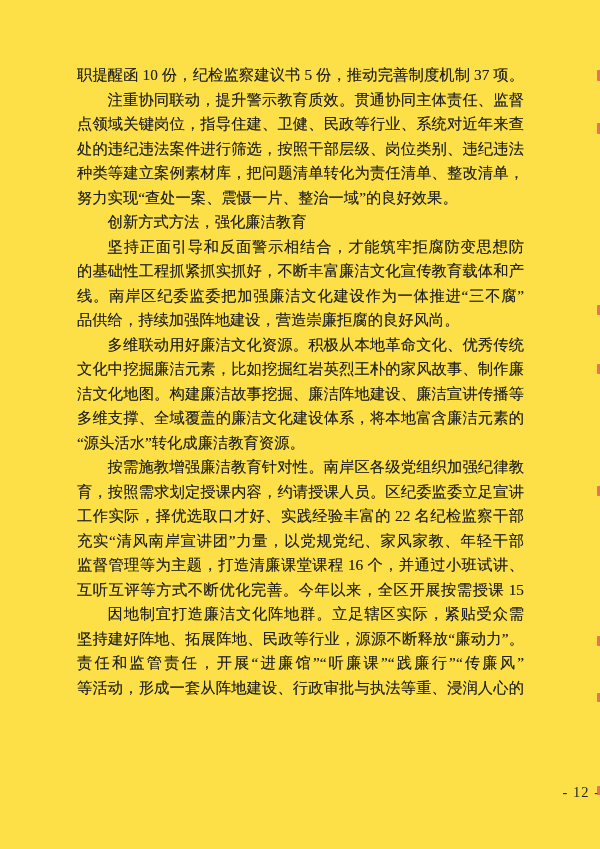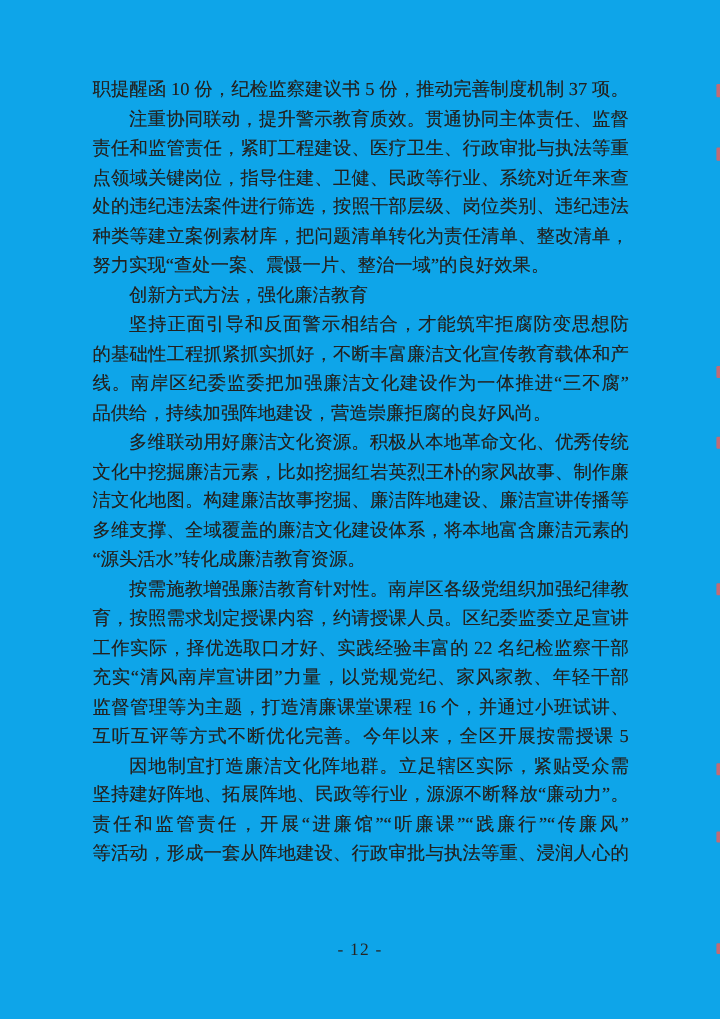--- a/index.html
+++ b/index.html
@@ -4,21 +4,21 @@
 <style>
   html, body {
     margin: 0;
     padding: 0;
     background: #ffffff;
   }
   .page {
     position: relative;
     width: 600px;
     height: 849px;
-    background: #0ea5e9;
+    background: #fde047;
     overflow: hidden;
     font-family: "Liberation Serif", "DejaVu Serif", serif;
   }
   .text-block {
     position: absolute;
     left: 77px;
     top: 63px;
     width: 447px;
     font-size: 15.3px;
     color: #222220;
@@ -41,21 +41,21 @@
     padding-left: 30.6px;
   }
   .line.just.indent {
     width: 416.4px;
   }
   .page-number {
     position: absolute;
     left: 0;
     top: 784px;
     width: 100%;
-    text-align: center;
+    text-align: right;
     font-size: 14.5px;
     letter-spacing: 1px;
     color: #262624;
   }
   .edge-marks {
     position: absolute;
     top: 0;
     right: 0;
     width: 6px;
     height: 100%;
@@ -69,41 +69,40 @@
   }
 </style>
 </head>
 <body>
 
 <div class="page">
 
   <div class="text-block">
       <div class="line just">职提醒函 10 份，纪检监察建议书 5 份，推动完善制度机制 37 项。</div>
       <div class="line indent just">注重协同联动，提升警示教育质效。贯通协同主体责任、监督</div>
-      <div class="line just">责任和监管责任，紧盯工程建设、医疗卫生、行政审批与执法等重</div>
       <div class="line just">点领域关键岗位，指导住建、卫健、民政等行业、系统对近年来查</div>
       <div class="line just">处的违纪违法案件进行筛选，按照干部层级、岗位类别、违纪违法</div>
       <div class="line just">种类等建立案例素材库，把问题清单转化为责任清单、整改清单，</div>
       <div class="line">努力实现“查处一案、震慑一片、整治一域”的良好效果。</div>
       <div class="line indent">创新方式方法，强化廉洁教育</div>
       <div class="line indent just">坚持正面引导和反面警示相结合，才能筑牢拒腐防变思想防</div>
       <div class="line just">的基础性工程抓紧抓实抓好，不断丰富廉洁文化宣传教育载体和产</div>
       <div class="line just">线。南岸区纪委监委把加强廉洁文化建设作为一体推进“三不腐”</div>
       <div class="line">品供给，持续加强阵地建设，营造崇廉拒腐的良好风尚。</div>
       <div class="line indent just">多维联动用好廉洁文化资源。积极从本地革命文化、优秀传统</div>
       <div class="line just">文化中挖掘廉洁元素，比如挖掘红岩英烈王朴的家风故事、制作廉</div>
       <div class="line just">洁文化地图。构建廉洁故事挖掘、廉洁阵地建设、廉洁宣讲传播等</div>
       <div class="line just">多维支撑、全域覆盖的廉洁文化建设体系，将本地富含廉洁元素的</div>
       <div class="line">“源头活水”转化成廉洁教育资源。</div>
       <div class="line indent just">按需施教增强廉洁教育针对性。南岸区各级党组织加强纪律教</div>
       <div class="line just">育，按照需求划定授课内容，约请授课人员。区纪委监委立足宣讲</div>
       <div class="line just">工作实际，择优选取口才好、实践经验丰富的 22 名纪检监察干部</div>
       <div class="line just">充实“清风南岸宣讲团”力量，以党规党纪、家风家教、年轻干部</div>
       <div class="line just">监督管理等为主题，打造清廉课堂课程 16 个，并通过小班试讲、</div>
-      <div class="line just">互听互评等方式不断优化完善。今年以来，全区开展按需授课 5</div>
+      <div class="line just">互听互评等方式不断优化完善。今年以来，全区开展按需授课 15</div>
       <div class="line indent just">因地制宜打造廉洁文化阵地群。立足辖区实际，紧贴受众需求，</div>
       <div class="line just">坚持建好阵地、拓展阵地、民政等行业，源源不断释放“廉动力”。</div>
       <div class="line just">责任和监管责任，开展“进廉馆”“听廉课”“践廉行”“传廉风”</div>
       <div class="line just">等活动，形成一套从阵地建设、行政审批与执法等重、浸润人心的</div>
     </div>
 
   <div class="page-number">- 12 -</div>
 
   <div class="edge-marks">
       <div class="edge-mark" style="top: 70px; height: 11px; background: rgb(224, 96, 96);"></div>

